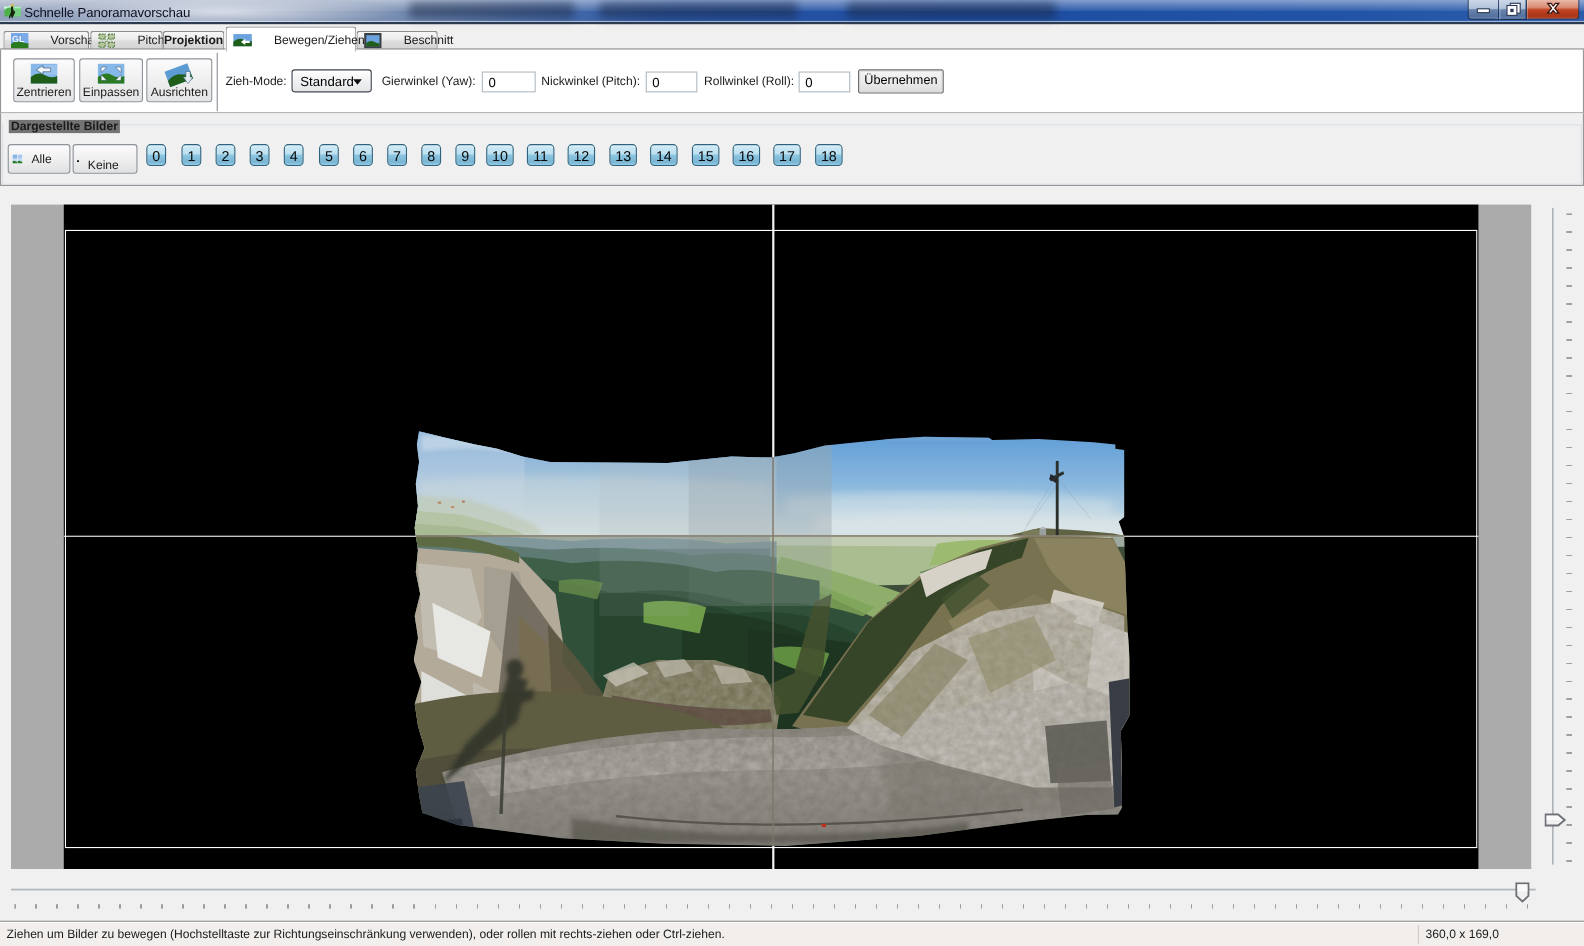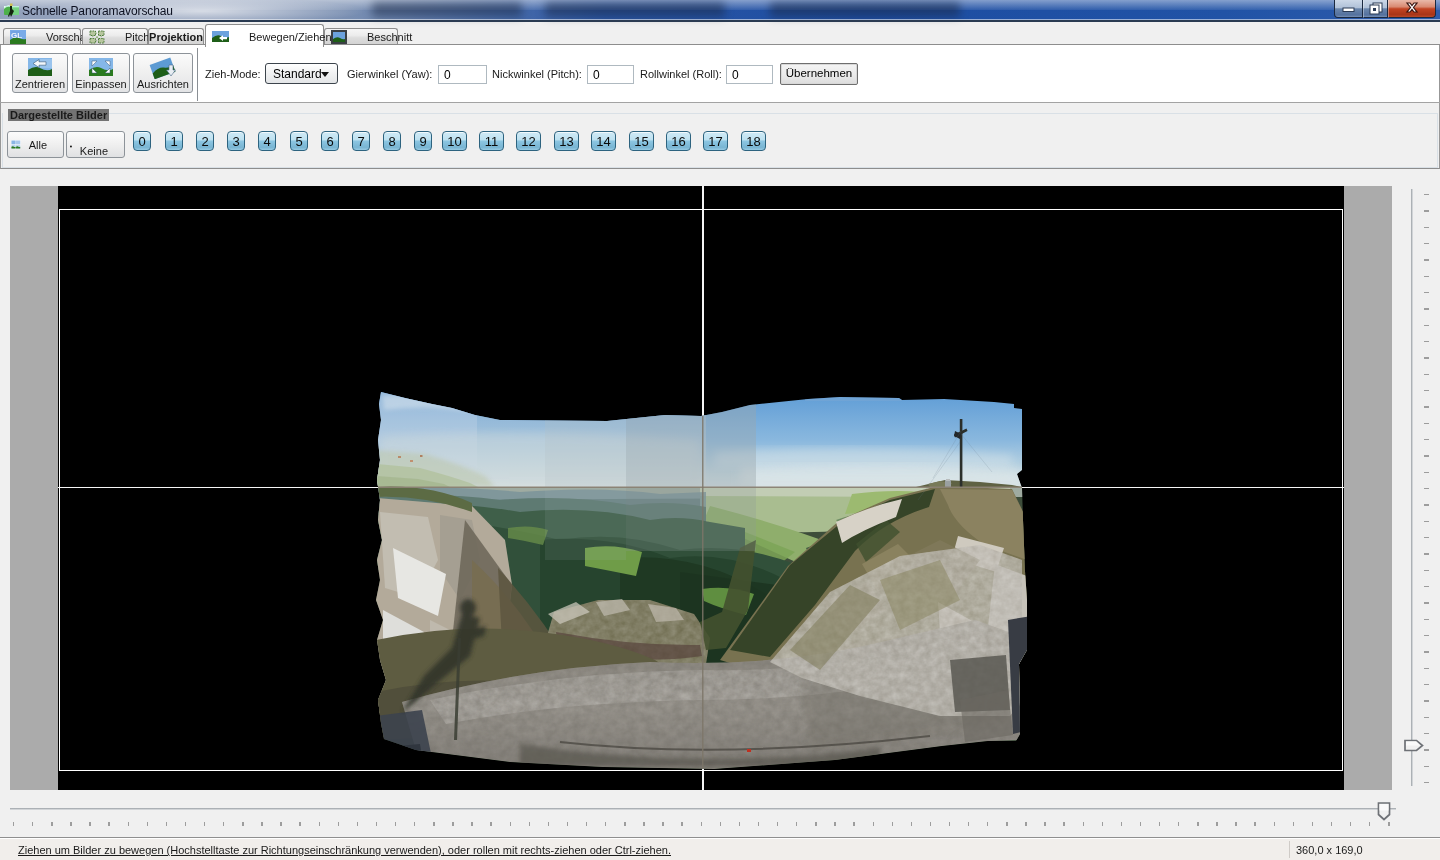--- a/index.html
+++ b/index.html
@@ -93,21 +93,21 @@
   #vticks { left:1424px; top:194px; width:5px; height:590px;
     background:repeating-linear-gradient(to bottom,#9d9d9d 0 1.3px,rgba(0,0,0,0) 1.3px 16.333px); }
   #htrack { left:10px; top:808px; width:1386px; height:2px;
     background:linear-gradient(#999fa4,#e4e6e8); }
   #hticks { left:13px; top:822px; width:1378px; height:4px;
     background:repeating-linear-gradient(to right,#9d9d9d 0 1.3px,rgba(0,0,0,0) 1.3px 19.1px); }
 
   
   #statusbar { left:0; top:837px; width:1440px; height:23px; background:#f1eeeb;
     border-top:1px solid #8f8f8f; box-shadow:0 1px 0 #ffffff inset; }
-  #stext { left:18px; top:844px; font-size:11px; color:#1a1a1a;text-decoration:underline; }
+  #stext { left:6px; top:844px; font-size:11px; color:#1a1a1a; }
   #ssep { left:1289px; top:841px; width:1px; height:17px; background:#cfcbc7; }
   #stext2 { left:1296px; top:844px; font-size:11px; color:#1a1a1a; }
 </style>
 </head>
 <body>
 
 <div id="titlebar" class="abs">
   <div class="sheen abs"></div>
   <div class="blob abs" style="left:372px;width:150px;"></div>
   <div class="blob abs" style="left:545px;width:180px;"></div>

